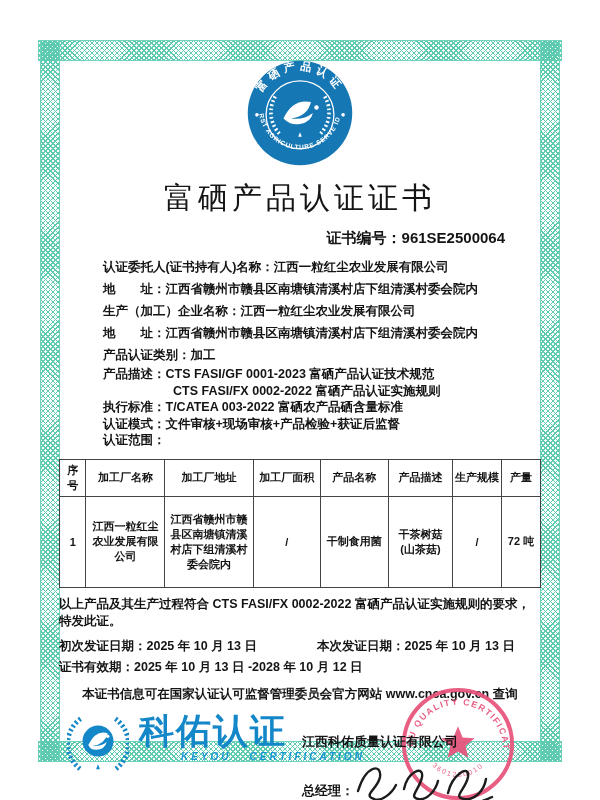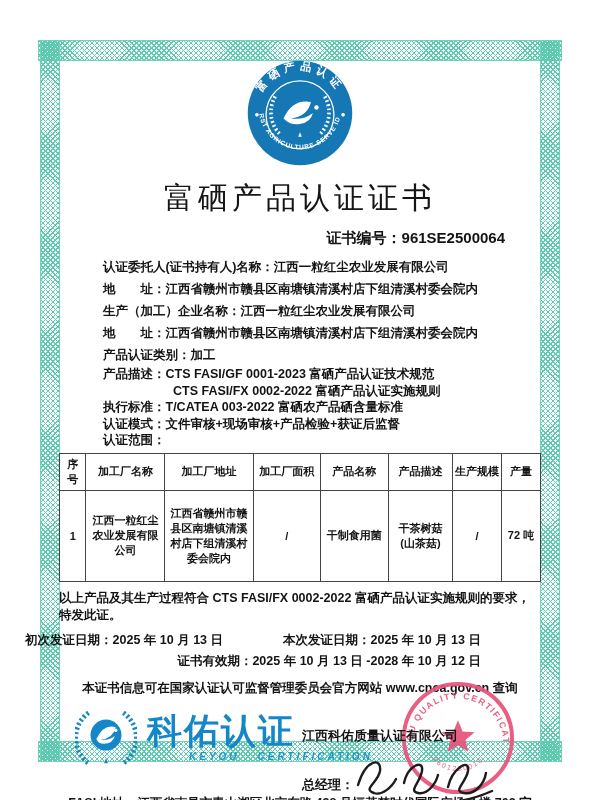--- a/index.html
+++ b/index.html
@@ -16,31 +16,31 @@
   .gb-left{left:40px;top:40px;width:18px;height:720px;}
   .gb-right{left:540px;top:40px;width:18px;height:720px;}
   .content{position:absolute;left:59px;right:59px;top:56px;bottom:56px;}
   .seal-wrap{text-align:center;margin-top:2px;}
   .title{font-size:30px;font-weight:normal;text-align:center;letter-spacing:4px;margin-top:6px;color:#151515;}
   .certno{ text-align:right;padding-right:36px;font-weight:bold;font-size:15px;margin-top:10px;}
   .fields{margin-top:8px;font-size:12.5px;font-weight:bold;padding-left:44px;}
   .frow{line-height:22px;white-space:nowrap;}
   .frow.tight{line-height:16.5px;}
   .frow .dep2{padding-left:70px;}
-  table.scope{width:100%;border-collapse:collapse;text-align:center;font-size:11px;font-weight:bold;margin-top:4px;}
+  table.scope{width:100%;border-collapse:collapse;text-align:center;font-size:11px;font-weight:bold;margin-top:10px;}
   table.scope th,table.scope td{border:1px solid #444;padding:3px 2px;vertical-align:middle;}
   table.scope th{font-weight:bold;height:22px;}
   table.scope td{height:84px;}
   .statement{font-size:12.5px;font-weight:bold;margin-top:8px;}
   .dates{font-size:12.5px;font-weight:bold;margin-top:6px;}
-  .dates .drow{display:flex;line-height:21px;justify-content:flex-end;}
+  .dates .drow{display:flex;line-height:21px;}
   .dates .dcell{margin-right:60px;white-space:nowrap;}
   .cnca{text-align:center;font-size:12.5px;font-weight:bold;margin-top:8px;}
   .issuer{position:relative;height:92px;margin-top:4px;}
-  .keyou-logo{position:absolute;left:16px;top:6px;display:flex;align-items:center;}
+  .keyou-logo{position:absolute;left:8px;top:6px;display:flex;align-items:flex-start;}
   .keyou-text{margin-left:10px;}
   .keyou-cn{font-size:35px;font-weight:bold;color:#1487c9;letter-spacing:2px;line-height:36px;}
   .keyou-en{font-size:10px;font-weight:bold;font-style:italic;color:#1b96d4;letter-spacing:3px;margin-top:2px;padding-left:42px;}
   .keyou-en .sp{display:inline-block;width:18px;}
   .issuer-right{position:absolute;right:4px;top:0;width:235px;z-index:2;}
   .issuer-company{font-size:13px;font-weight:bold;margin-top:26px;white-space:nowrap;}
   .manager-row{font-size:13px;font-weight:bold;margin-top:18px;display:flex;align-items:center;}
   .stamp{position:absolute;right:24px;top:-22px;z-index:1;opacity:.92;}
   .sig{margin-left:-4px;margin-top:-14px;}
   .fasi{font-size:12.5px;font-weight:bold;text-align:center;margin-top:2px;}

